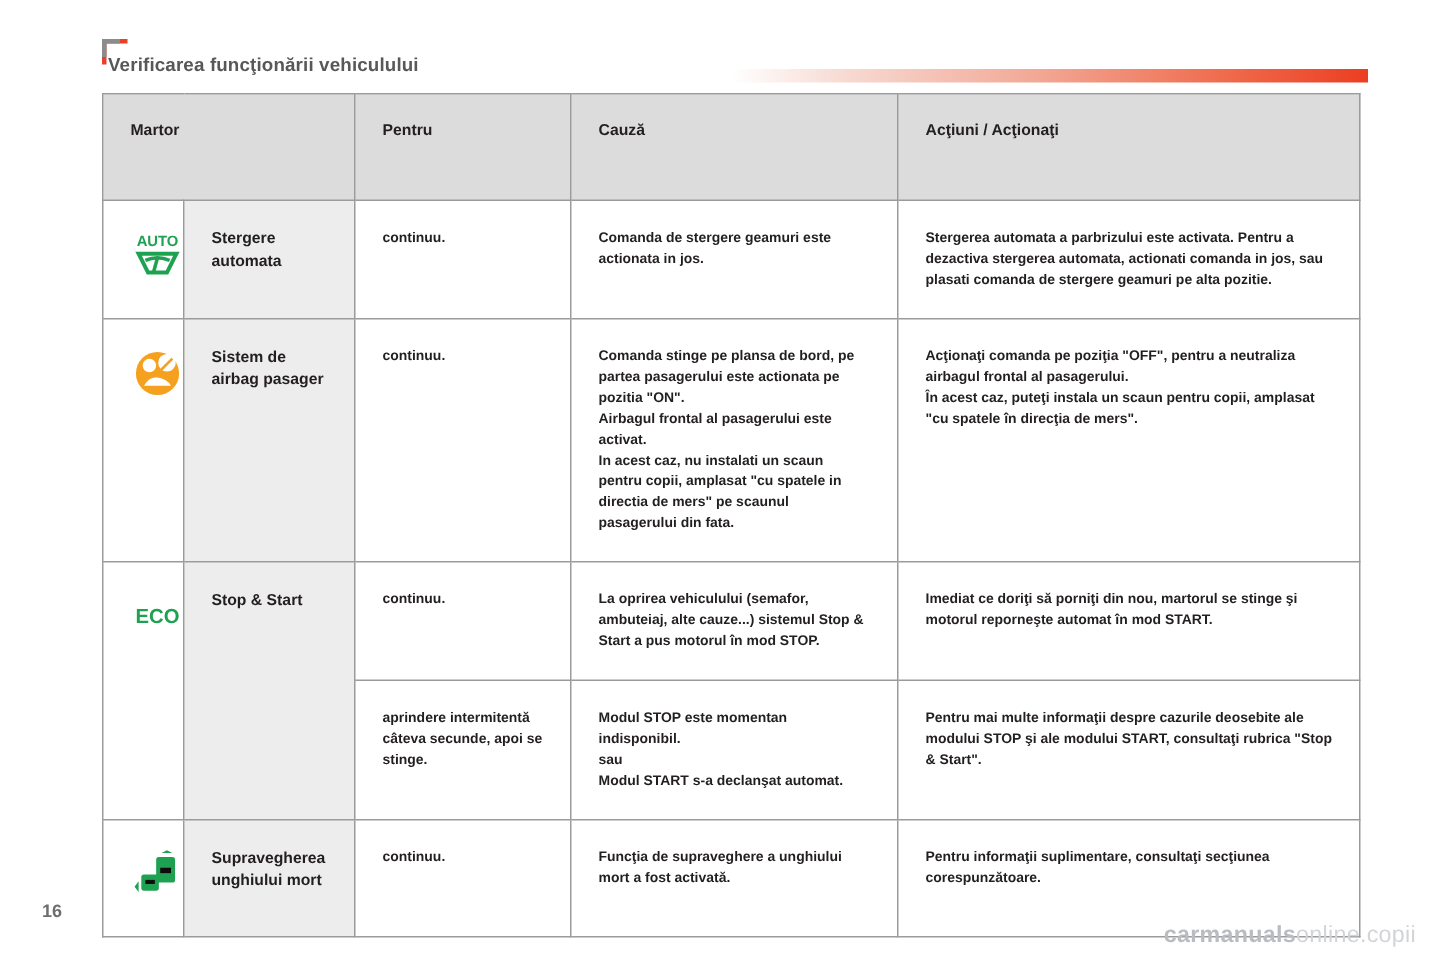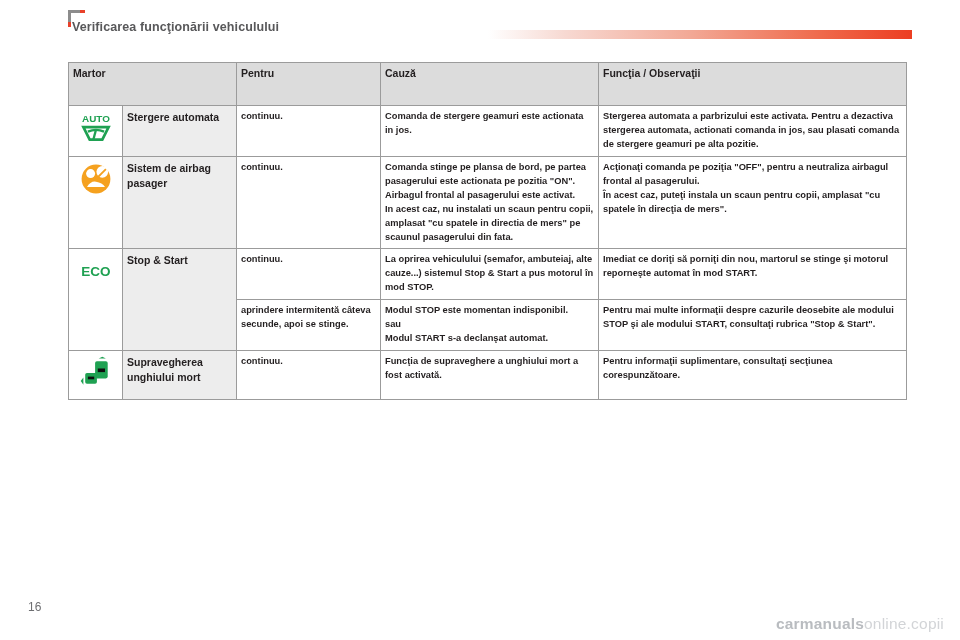--- a/index.html
+++ b/index.html
@@ -11,21 +11,21 @@
     width: 960px;
     height: 640px;
     position: relative;
     font-family: "Liberation Sans", sans-serif;
     overflow: hidden;
   }
 
   
   #page-header {
     position: absolute;
-    left: 0; top: 0;
+    left: 0; top: 16px;
     width: 824px;
     height: 56px;
   }
   #corner-mark {
     position: absolute;
     left: 68px;
     top: 10px;
     width: 14px;
     height: 14px;
     border-left: 3px solid #e8412a;
@@ -64,21 +64,21 @@
     position: absolute;
     left: 68px;
     top: 62px;
     width: 838px;
     border-collapse: collapse;
     table-layout: fixed;
   }
   #warning-table td, #warning-table th {
     border: 1px solid #9b9b9b;
     vertical-align: top;
-    padding: 4px;
+    padding: 18px;
   }
   .th-cell {
     background: #dcdcdc;
     height: 34px;
     font-size: 10.5px;
     font-weight: bold;
     color: #231f20;
     text-align: left;
     padding: 0 0 0 9px;
     vertical-align: middle;
@@ -119,21 +119,21 @@
     display: inline-block;
     position: relative;
   }
 
   
   #page-number {
     position: absolute;
     left: 28px;
     top: 600px;
     font-size: 12px;
-    font-weight: normal;
+    font-weight: bold;
     color: #6d6e71;
   }
   #watermark {
     position: absolute;
     right: 16px;
     bottom: 7px;
     font-size: 15.5px;
     font-weight: bold;
     color: #b9bcc0;
     letter-spacing: 0.2px;
@@ -156,21 +156,21 @@
       <col class="col-name">
       <col class="col-state">
     <col class="col-cause">
       <col class="col-action">
   </colgroup>
   <thead>
     <tr>
       <th class="th-cell" colspan="2">Martor</th>
       <th class="th-cell">Pentru</th>
       <th class="th-cell">Cauză</th>
-      <th class="th-cell">Funcţia / Observaţii</th>
+      <th class="th-cell">Acţiuni / Acţionaţi</th>
     </tr>
   </thead>
   <tbody>
 
     <tr>
       <td class="icon-cell">
         <span class="icon-box">
           <svg viewBox="0 0 40 40" width="36" height="36" aria-hidden="true">
             <text x="20" y="13" text-anchor="middle" font-family="Liberation Sans, sans-serif" font-size="11" font-weight="bold" fill="#1fa152">AUTO</text>
             <path d="M6 19 L34 19 L27 33 L13 33 Z" fill="none" stroke="#1fa152" stroke-width="3"></path>

